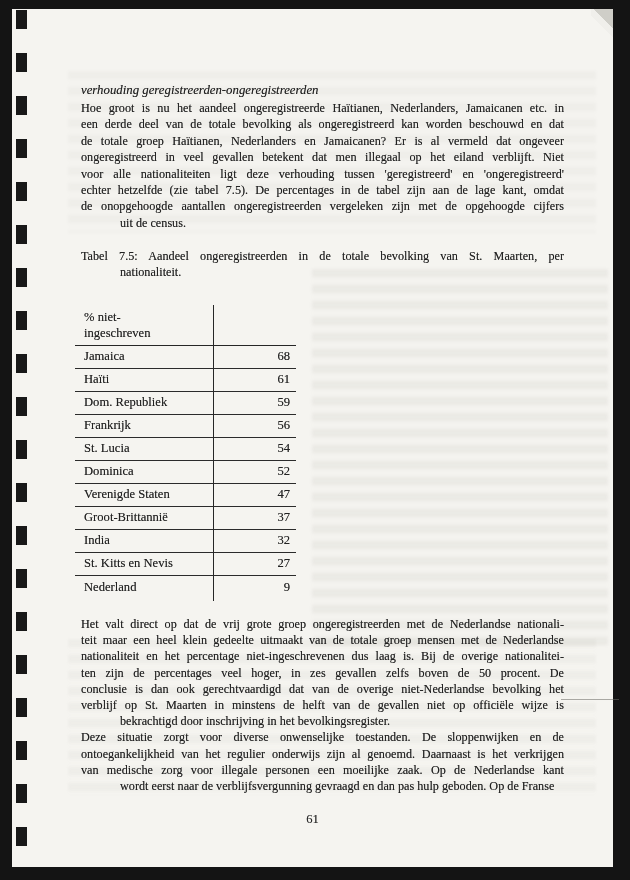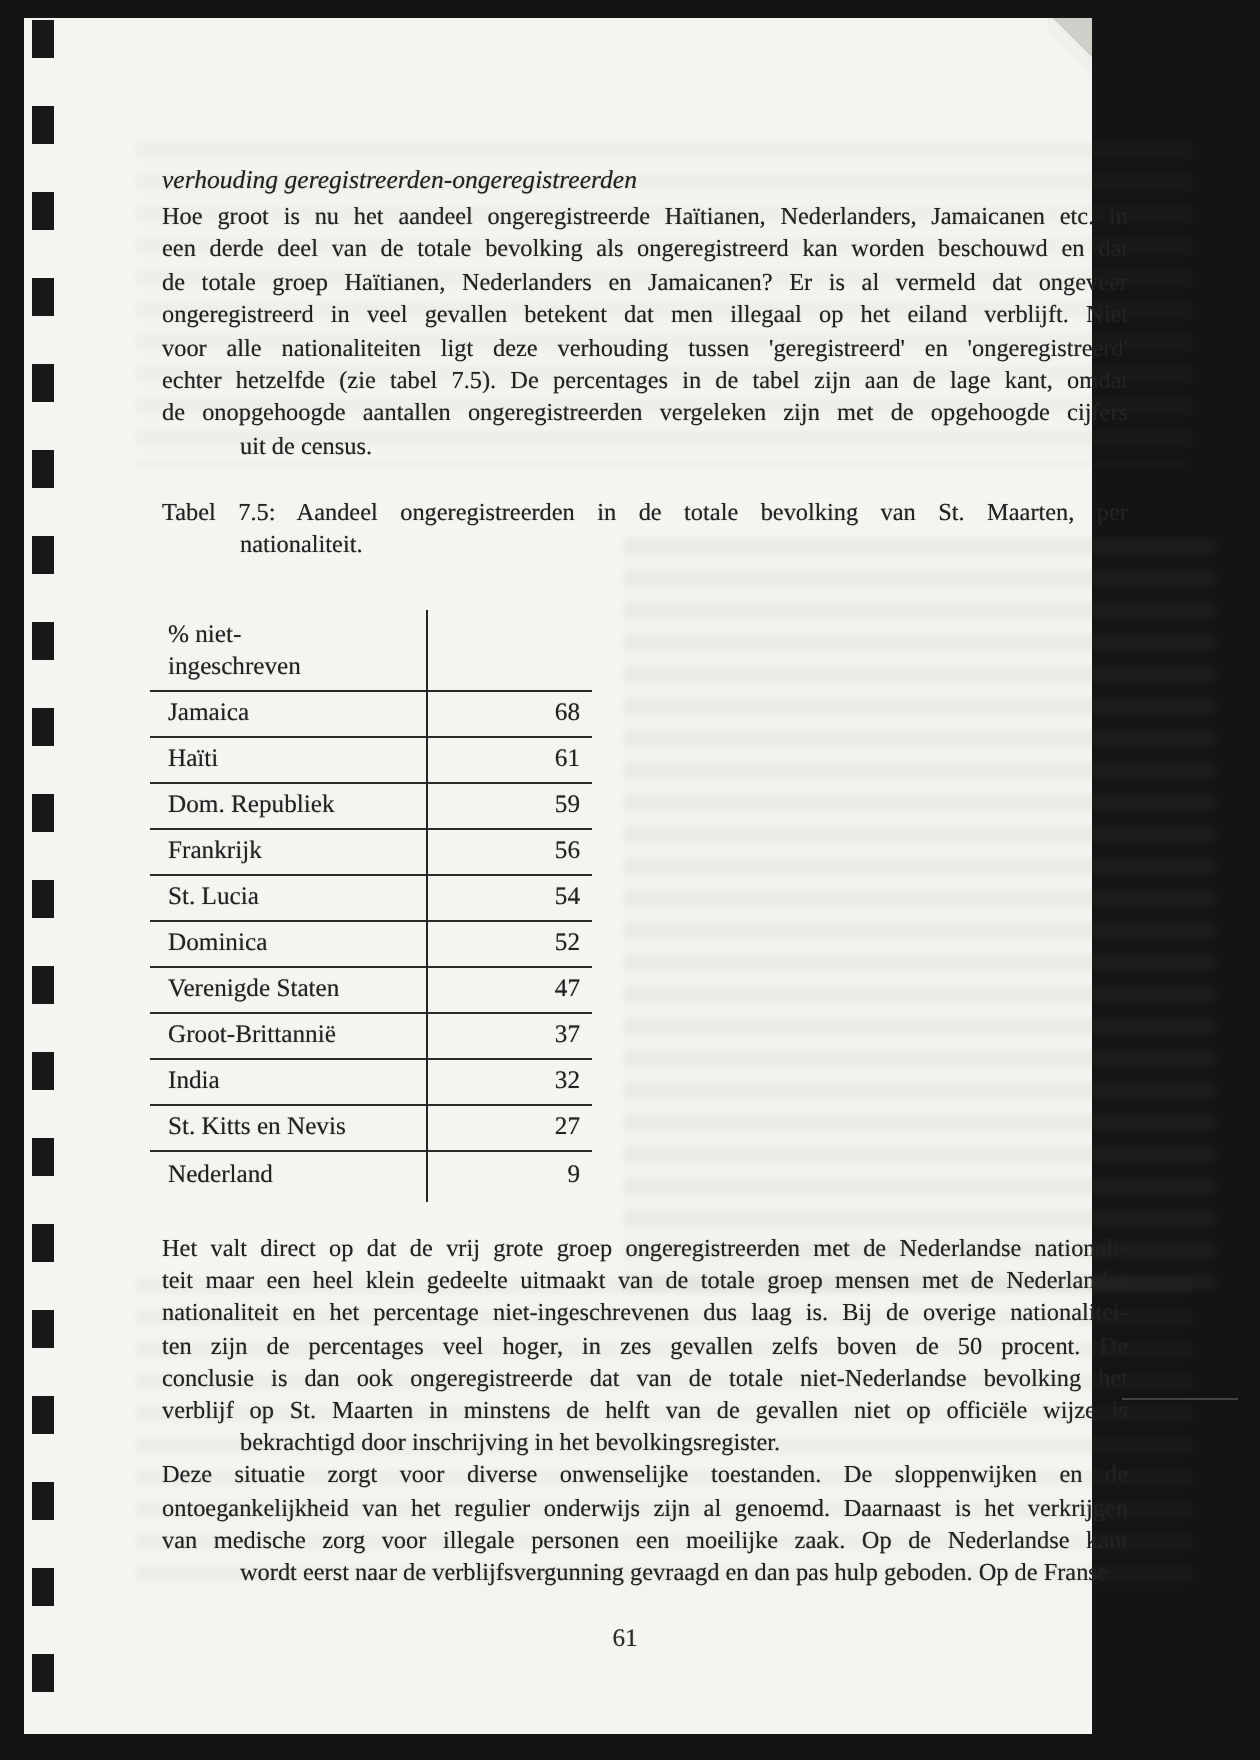--- a/index.html
+++ b/index.html
@@ -2,21 +2,21 @@
 <html><head>
 <meta charset="utf-8">
 <style>
   html,body{margin:0;padding:0;}
   body{
     width:630px;height:880px;position:relative;overflow:hidden;
     background:#141414;
     font-family:"Liberation Serif","DejaVu Serif",serif;
   }
   .page{
-    position:absolute;left:12px;top:9px;width:534px;height:858px;
+    position:absolute;left:12px;top:9px;width:601px;height:858px;
     background:#f5f4f0;
   }
   
   .holes{
     position:absolute;left:4px;top:0;width:11px;height:100%;
     background:repeating-linear-gradient(to bottom,#181818 0 19px,rgba(0,0,0,0) 19px 43px);
     background-position:0 1px;
   }
   
   .fold{
@@ -146,21 +146,21 @@
         <div class="td1">Nederland</div>
         <div class="td2">9</div>
       </div>
     </div>
 
     <div class="para pbottom">
       <div class="jl">Het valt direct op dat de vrij grote groep ongeregistreerden met de Nederlandse nationali-</div>
       <div class="jl">teit maar een heel klein gedeelte uitmaakt van de totale groep mensen met de Nederlandse</div>
       <div class="jl">nationaliteit en het percentage niet-ingeschrevenen dus laag is. Bij de overige nationalitei-</div>
       <div class="jl">ten zijn de percentages veel hoger, in zes gevallen zelfs boven de 50 procent. De</div>
-      <div class="jl">conclusie is dan ook ongeregistreerde dat van de totale niet-Nederlandse bevolking het</div>
+      <div class="jl">conclusie is dan ook gerechtvaardigd dat van de overige niet-Nederlandse bevolking het</div>
       <div class="jl">verblijf op St. Maarten in minstens de helft van de gevallen niet op officiële wijze is</div>
       <div class="ll">bekrachtigd door inschrijving in het bevolkingsregister.</div>
       <div class="jl">Deze situatie zorgt voor diverse onwenselijke toestanden. De sloppenwijken en de</div>
       <div class="jl">ontoegankelijkheid van het regulier onderwijs zijn al genoemd. Daarnaast is het verkrijgen</div>
       <div class="jl">van medische zorg voor illegale personen een moeilijke zaak. Op de Nederlandse kant</div>
       <div class="ll">wordt eerst naar de verblijfsvergunning gevraagd en dan pas hulp geboden. Op de Franse</div>
     </div>
 
   </div>
 

